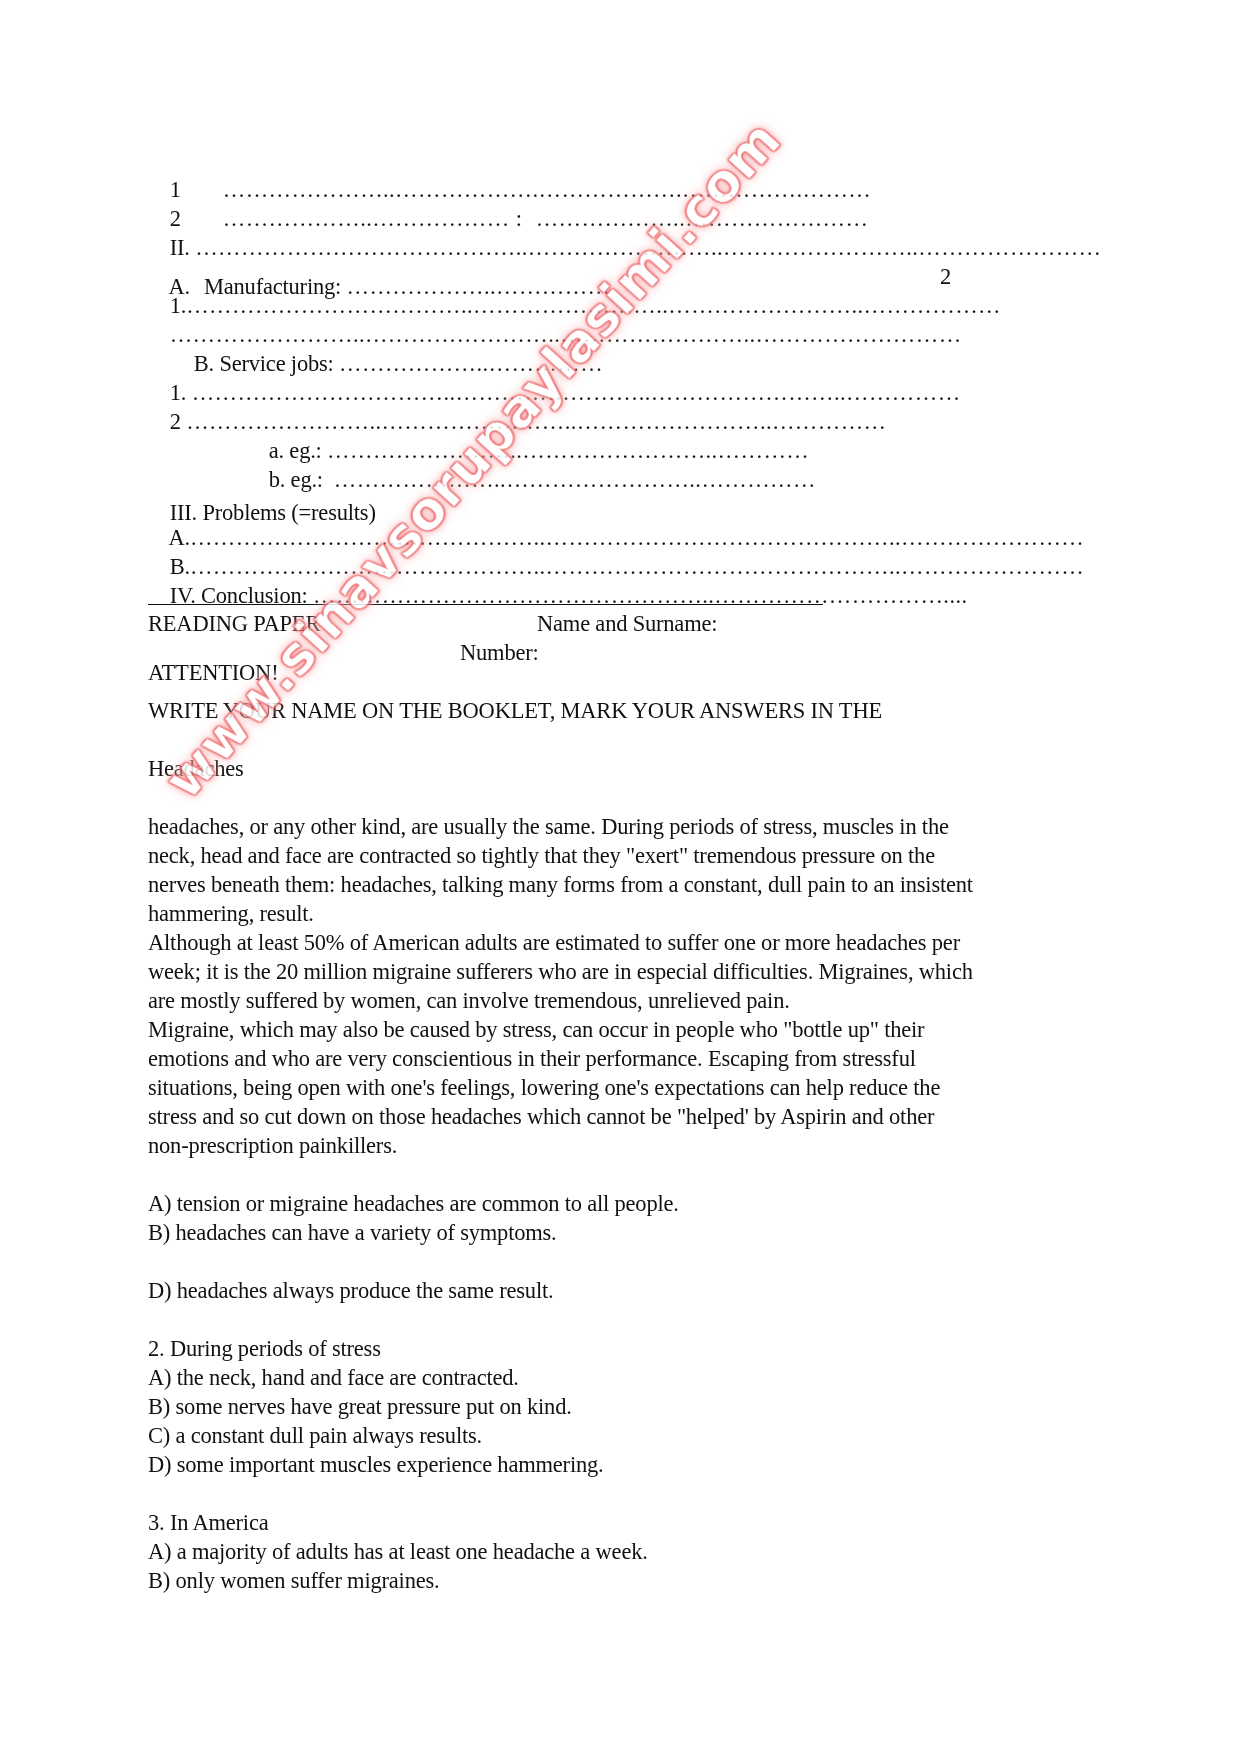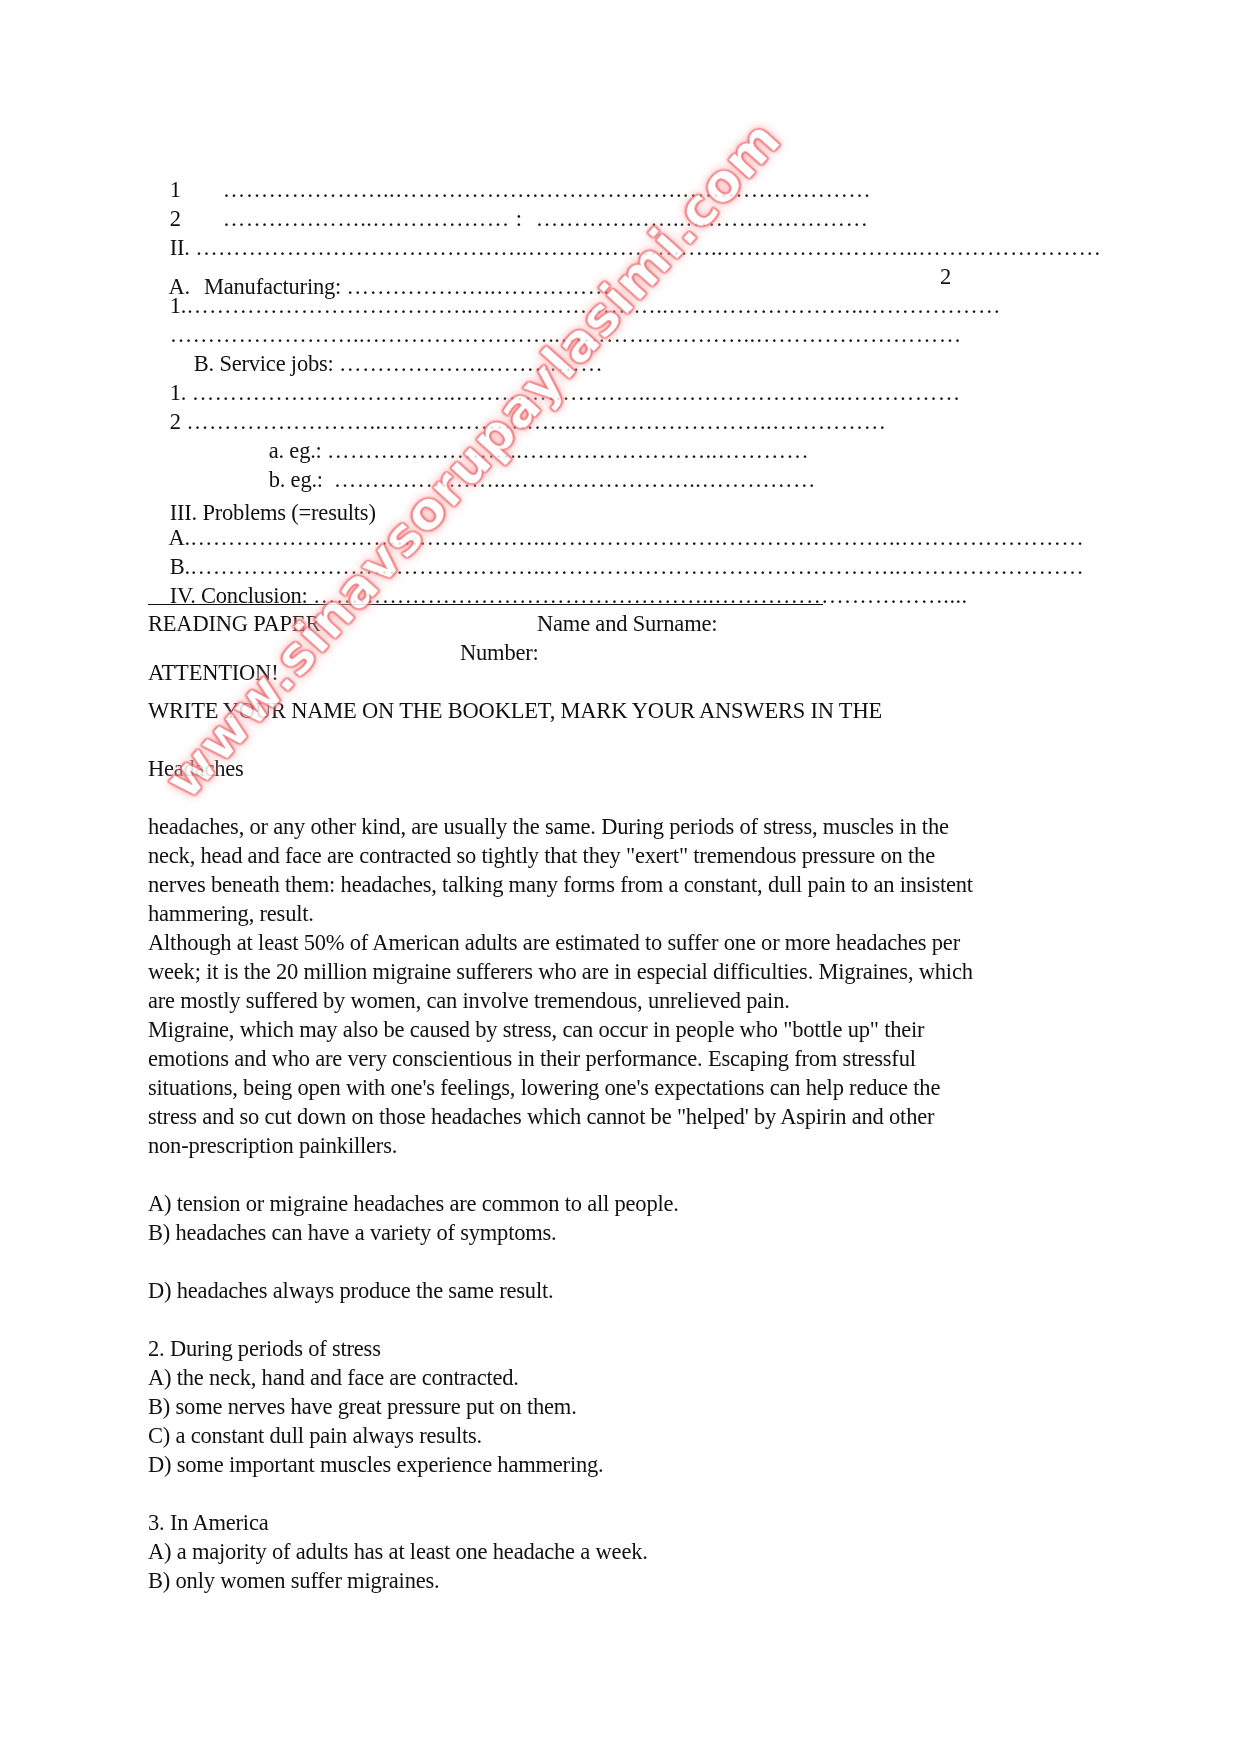--- a/index.html
+++ b/index.html
@@ -98,21 +98,21 @@
   <div class="ln" style="top:1073px">situations, being open with one's feelings, lowering one's expectations can help reduce the</div>
   <div class="ln" style="top:1102px">stress and so cut down on those headaches which cannot be "helped' by Aspirin and other</div>
   <div class="ln" style="top:1131px">non-prescription painkillers.</div>
 
   <div class="ln" style="top:1189px">A) tension or migraine headaches are common to all people.</div>
   <div class="ln" style="top:1218px">B) headaches can have a variety of symptoms.</div>
   <div class="ln" style="top:1276px">D) headaches always produce the same result.</div>
 
   <div class="ln" style="top:1334px">2. During periods of stress</div>
   <div class="ln" style="top:1363px">A) the neck, hand and face are contracted.</div>
-  <div class="ln" style="top:1392px">B) some nerves have great pressure put on them.</div>
+  <div class="ln" style="top:1392px">B) some nerves have great pressure put on kind.</div>
   <div class="ln" style="top:1421px">C) a constant dull pain always results.</div>
   <div class="ln" style="top:1450px">D) some important muscles experience hammering.</div>
 
   <div class="ln" style="top:1508px">3. In America</div>
   <div class="ln" style="top:1537px">A) a majority of adults has at least one headache a week.</div>
   <div class="ln" style="top:1566px">B) only women suffer migraines.</div>
 
   <div class="watermark">www.sinavsorupaylasimi.com</div>
 </div>
 

